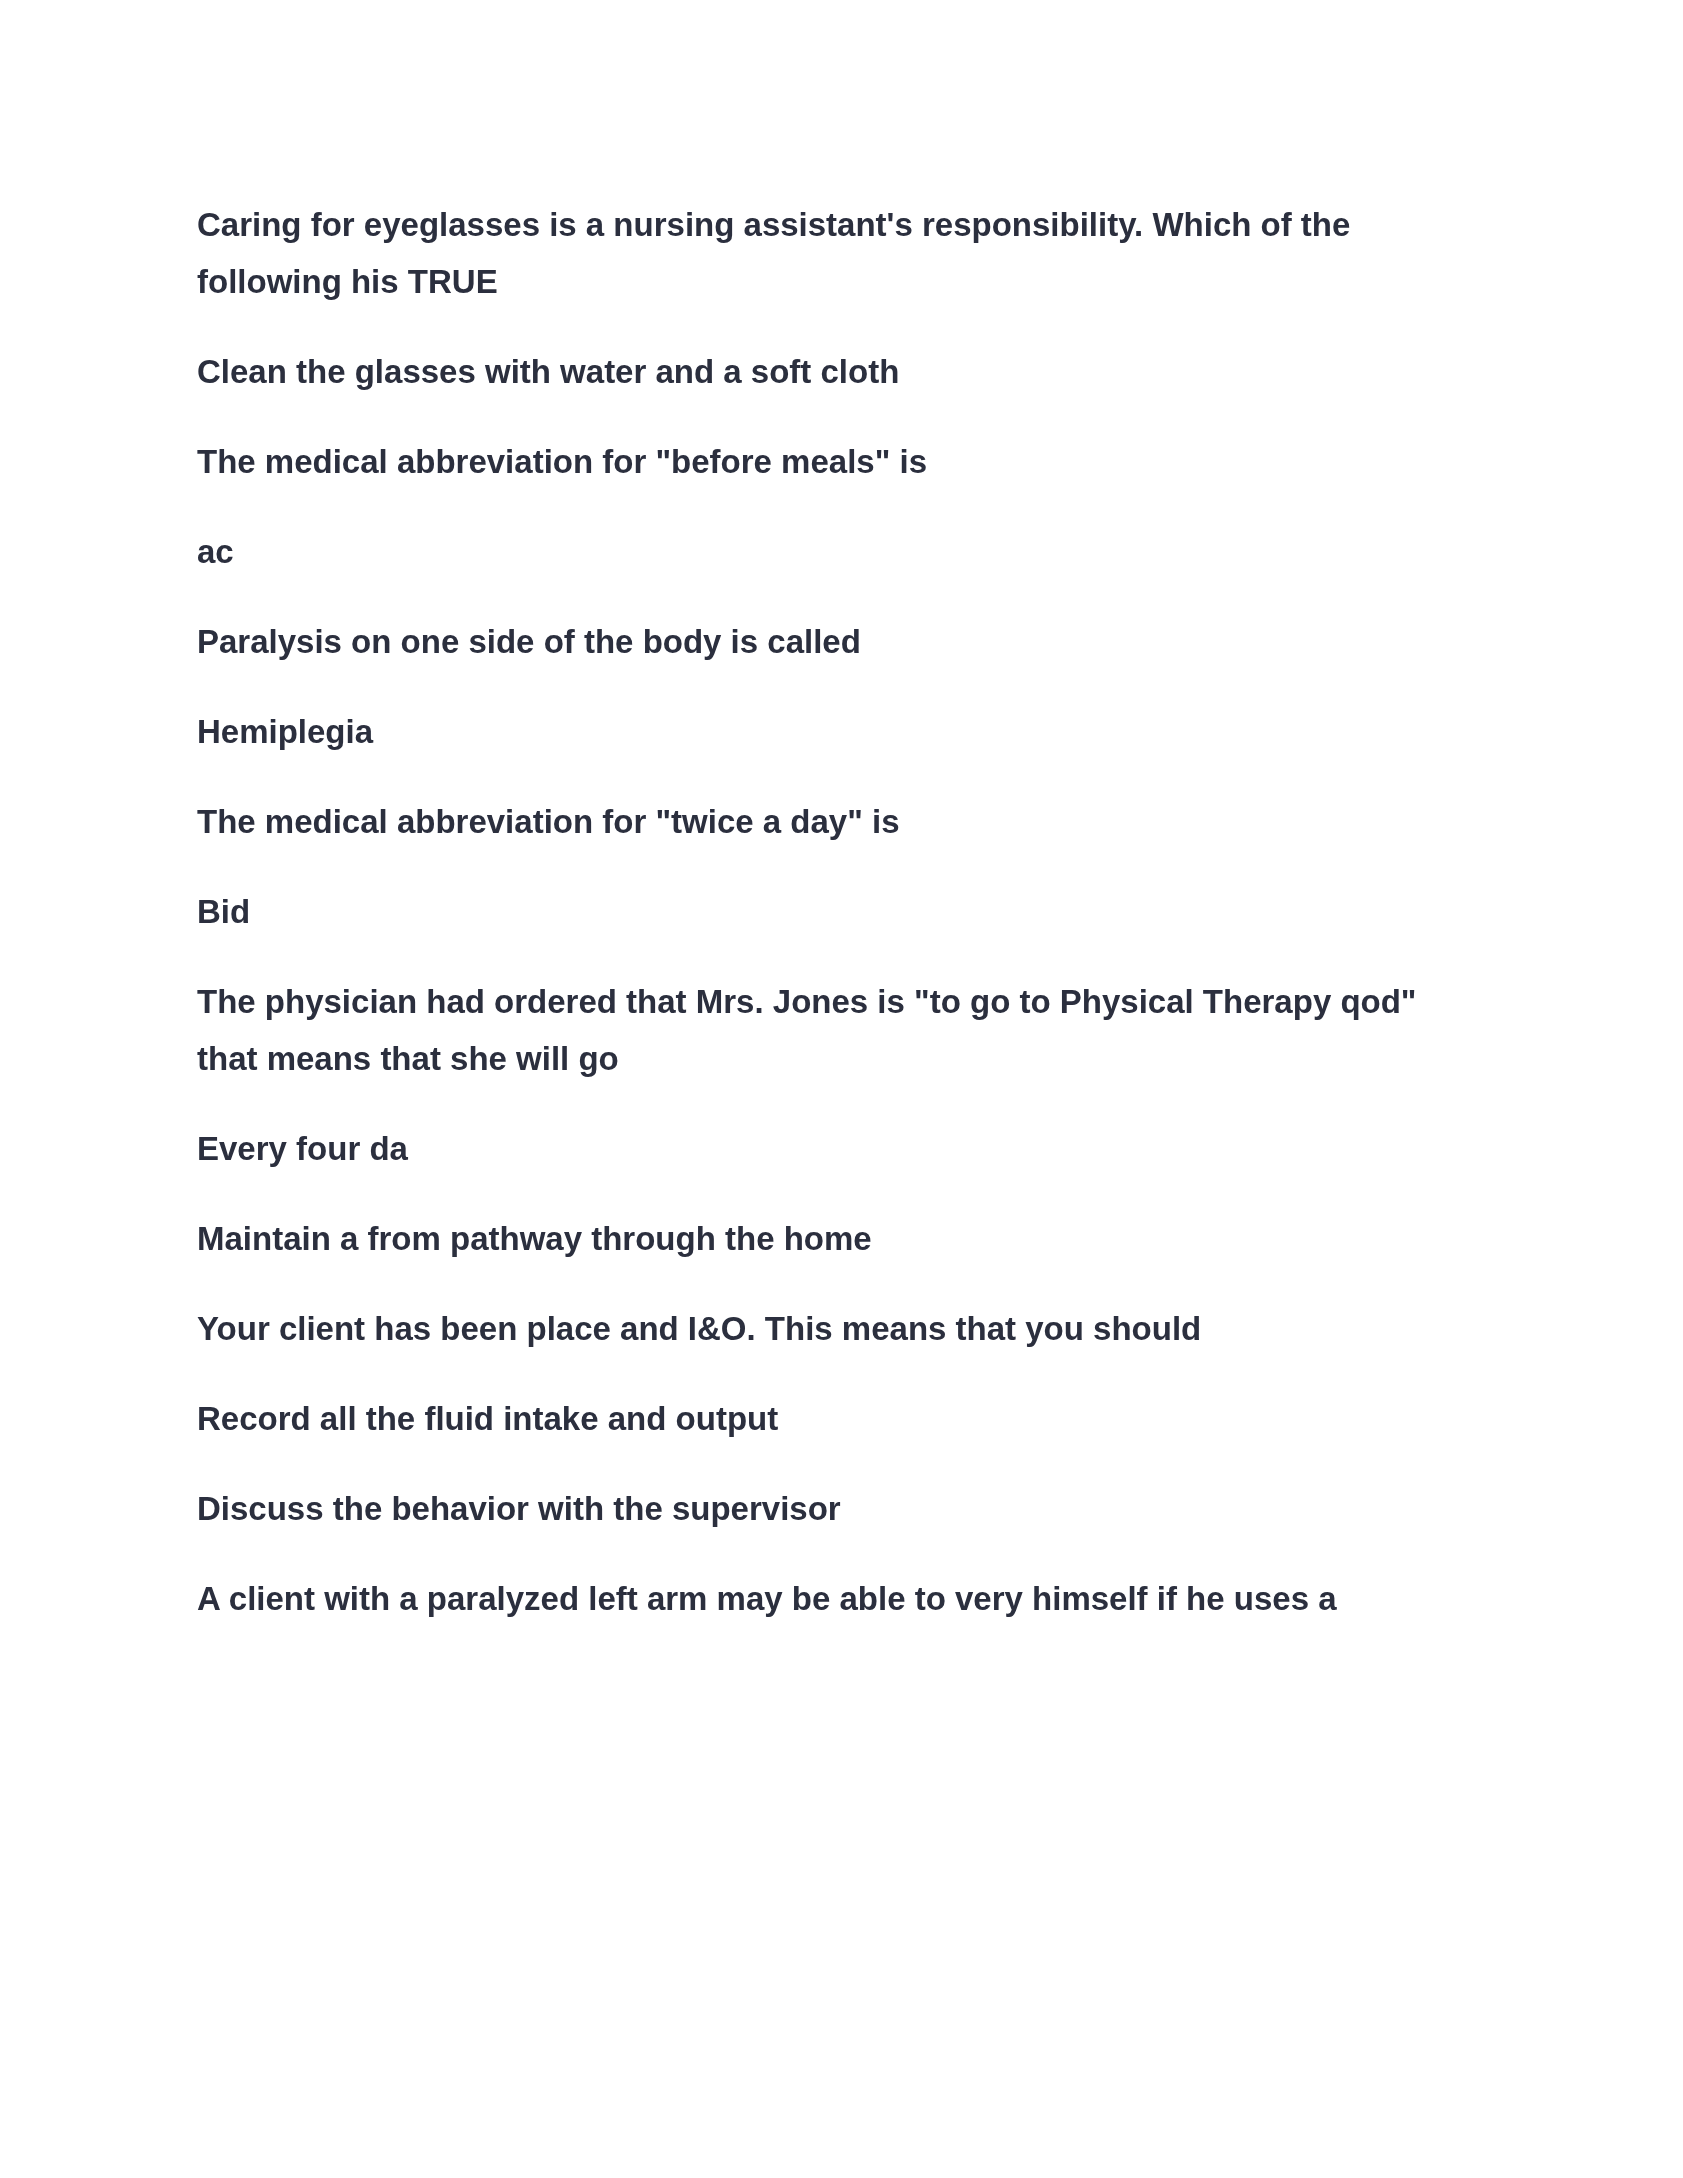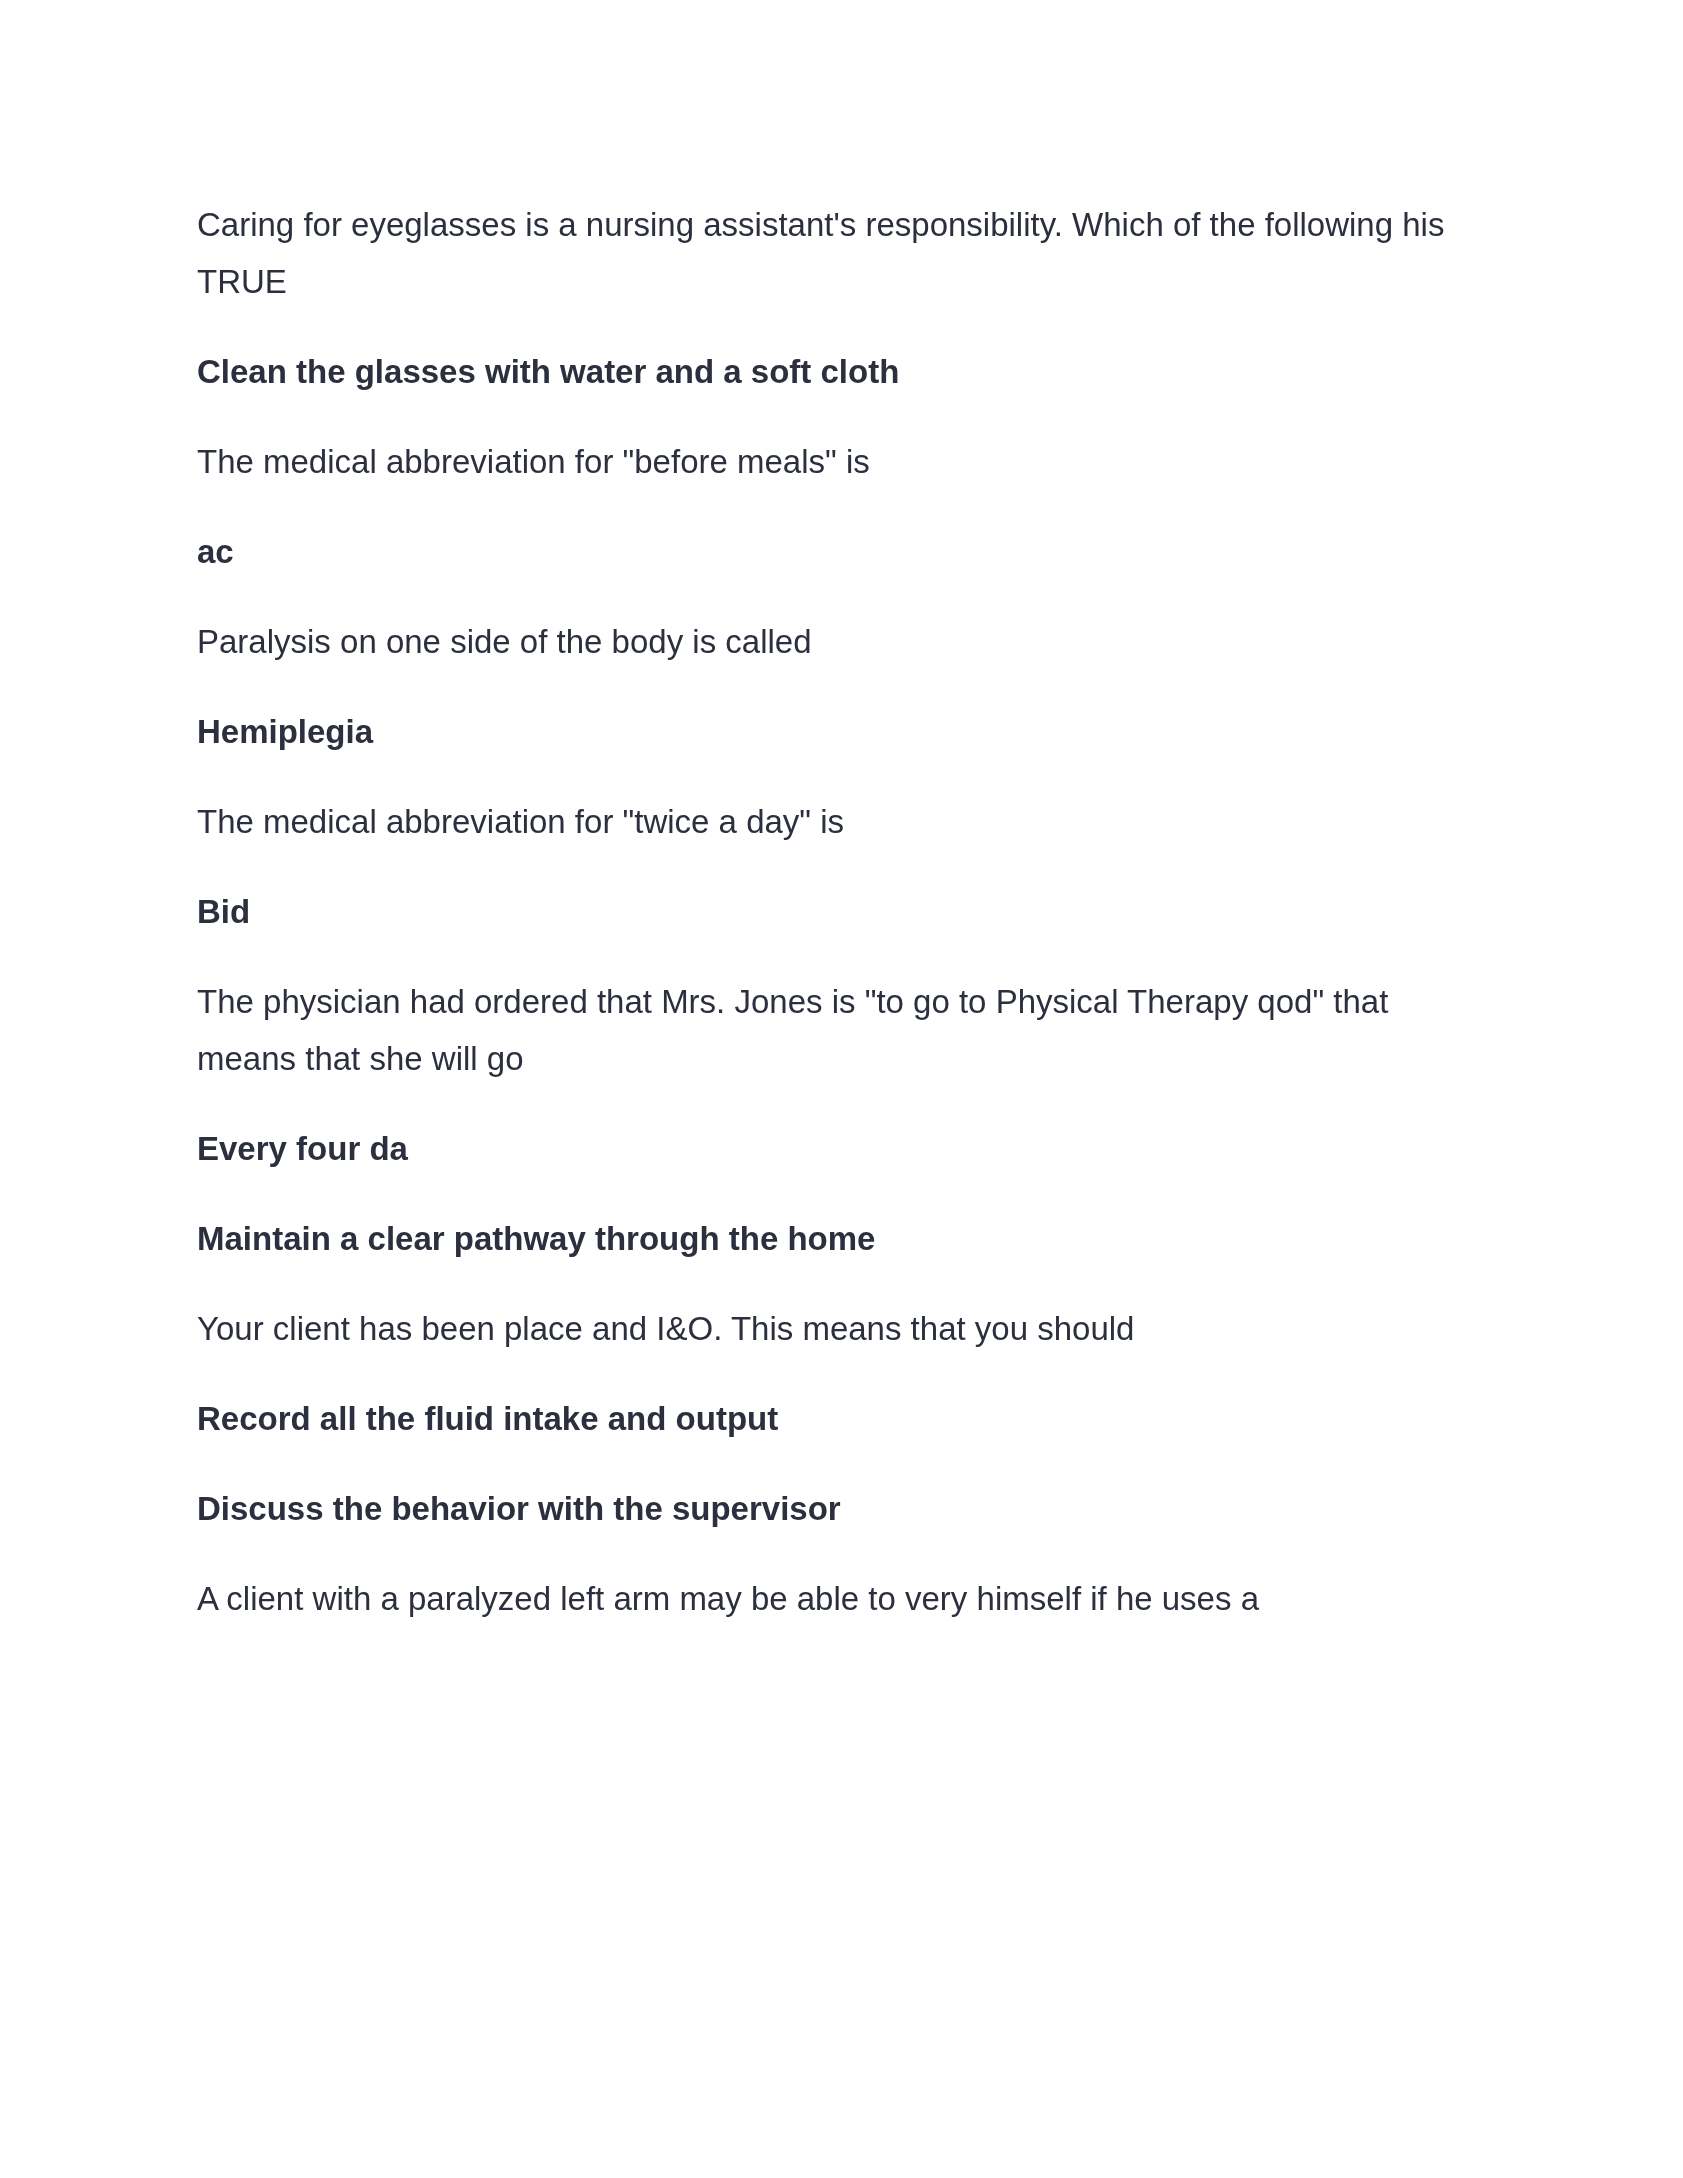--- a/index.html
+++ b/index.html
@@ -7,21 +7,21 @@
   .page {
     position: absolute;
     left: 197px;
     top: 196px;
     width: 1287px;
     font-family: "Liberation Sans", sans-serif;
     font-size: 33px;
     line-height: 57px;
     color: #2b2f3e;
   }
-  .q { font-weight: normal; margin: 0 0 33px 0; }
+  .q { font-weight: bold; margin: 0 0 33px 0; }
   .a { font-weight: bold; margin: 0 0 33px 0; }
 </style>
 </head>
 <body>
 
 <div class="page">
   <p class="q">Caring for eyeglasses is a nursing assistant's responsibility. Which of the following his TRUE</p>
   <p class="a">Clean the glasses with water and a soft cloth</p>
 
   <p class="q">The medical abbreviation for "before meals" is</p>
@@ -29,21 +29,21 @@
 
   <p class="q">Paralysis on one side of the body is called</p>
   <p class="a">Hemiplegia</p>
 
   <p class="q">The medical abbreviation for "twice a day" is</p>
   <p class="a">Bid</p>
 
   <p class="q">The physician had ordered that Mrs. Jones is "to go to Physical Therapy qod" that means that she will go</p>
   <p class="a">Every four da</p>
 
-  <p class="a">Maintain a clear pathway through the home</p>
+  <p class="a">Maintain a from pathway through the home</p>
 
   <p class="q">Your client has been place and I&amp;O. This means that you should</p>
   <p class="a">Record all the fluid intake and output</p>
 
   <p class="a">Discuss the behavior with the supervisor</p>
 
   <p class="q">A client with a paralyzed left arm may be able to very himself if he uses a</p>
 </div>
 
 

